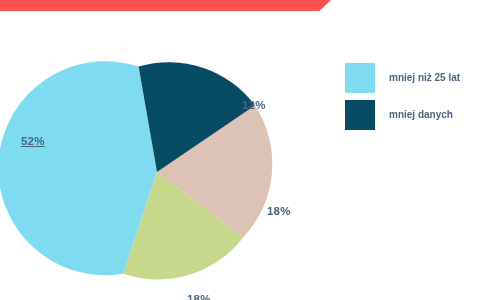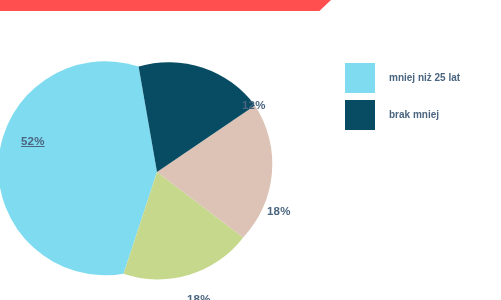--- a/index.html
+++ b/index.html
@@ -125,18 +125,18 @@
 
     <div class="legend-row">
       <span class="legend-swatch" style="background:#7fdbf0"></span>
       <span class="legend-text">mniej niż 25 lat</span>
     </div>
 
 
 
     <div class="legend-row">
       <span class="legend-swatch" style="background:#084c63"></span>
-      <span class="legend-text">brak mniej</span>
+      <span class="legend-text">mniej danych</span>
     </div>
 
   </div>
 
 </div>
 
 </body></html>

